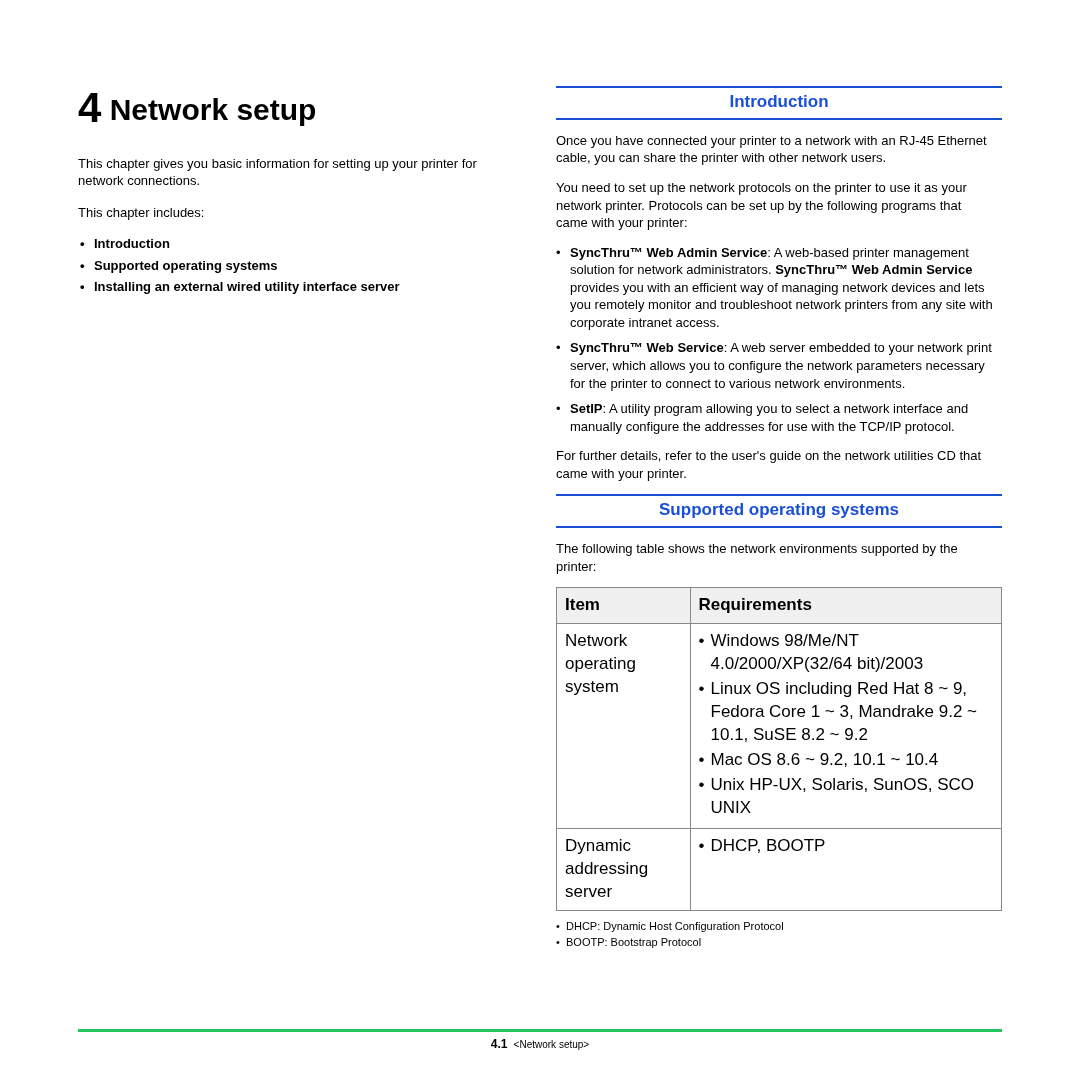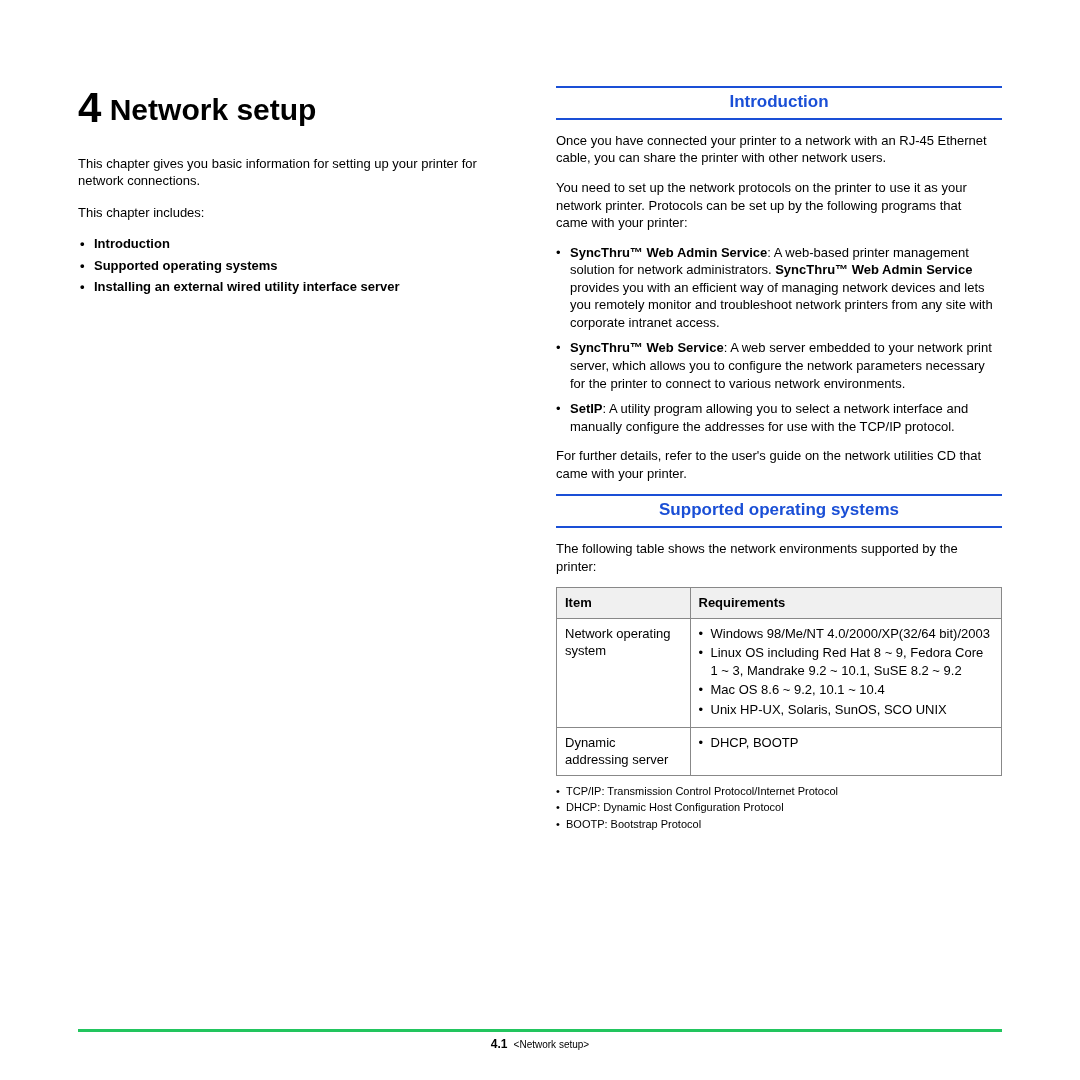--- a/index.html
+++ b/index.html
@@ -51,21 +51,21 @@
     margin: 6px 0 12px 0;
   }
   .para { margin: 0 8px 12px 0; }
   .bullets { margin: 0 0 12px 0; padding: 0; list-style: none; }
   .bullets > li { padding-left: 14px; position: relative; margin-bottom: 8px; }
   .bullets > li::before { content: "•"; position: absolute; left: 0; }
   .b { font-weight: bold; }
   table.req {
     width: 100%;
     border-collapse: collapse;
-    font-size: 13px;
+    font-size: 17px;
     margin-top: 4px;
   }
   table.req th, table.req td {
     border: 1px solid #888;
     padding: 6px 8px;
     text-align: left;
     vertical-align: top;
   }
   table.req th {
     background: #f0f0f0;
@@ -152,21 +152,20 @@
               <td>
                 <ul class="cell-bullets">
                   <li>DHCP, BOOTP</li>
                 </ul>
               </td>
             </tr>
           </tbody>
       </table>
 
       <div class="footnotes">
-        <div>TCP/IP: Transmission Control Protocol/Internet Protocol</div>
         <div>DHCP: Dynamic Host Configuration Protocol</div>
         <div>BOOTP: Bootstrap Protocol</div>
       </div>
     </div>
   </div>
 
   <div class="footer-rule">
     <span class="pg">4.1</span>&nbsp;&nbsp;<span class="crumb">&lt;Network setup&gt;</span>
   </div>
 </div>

